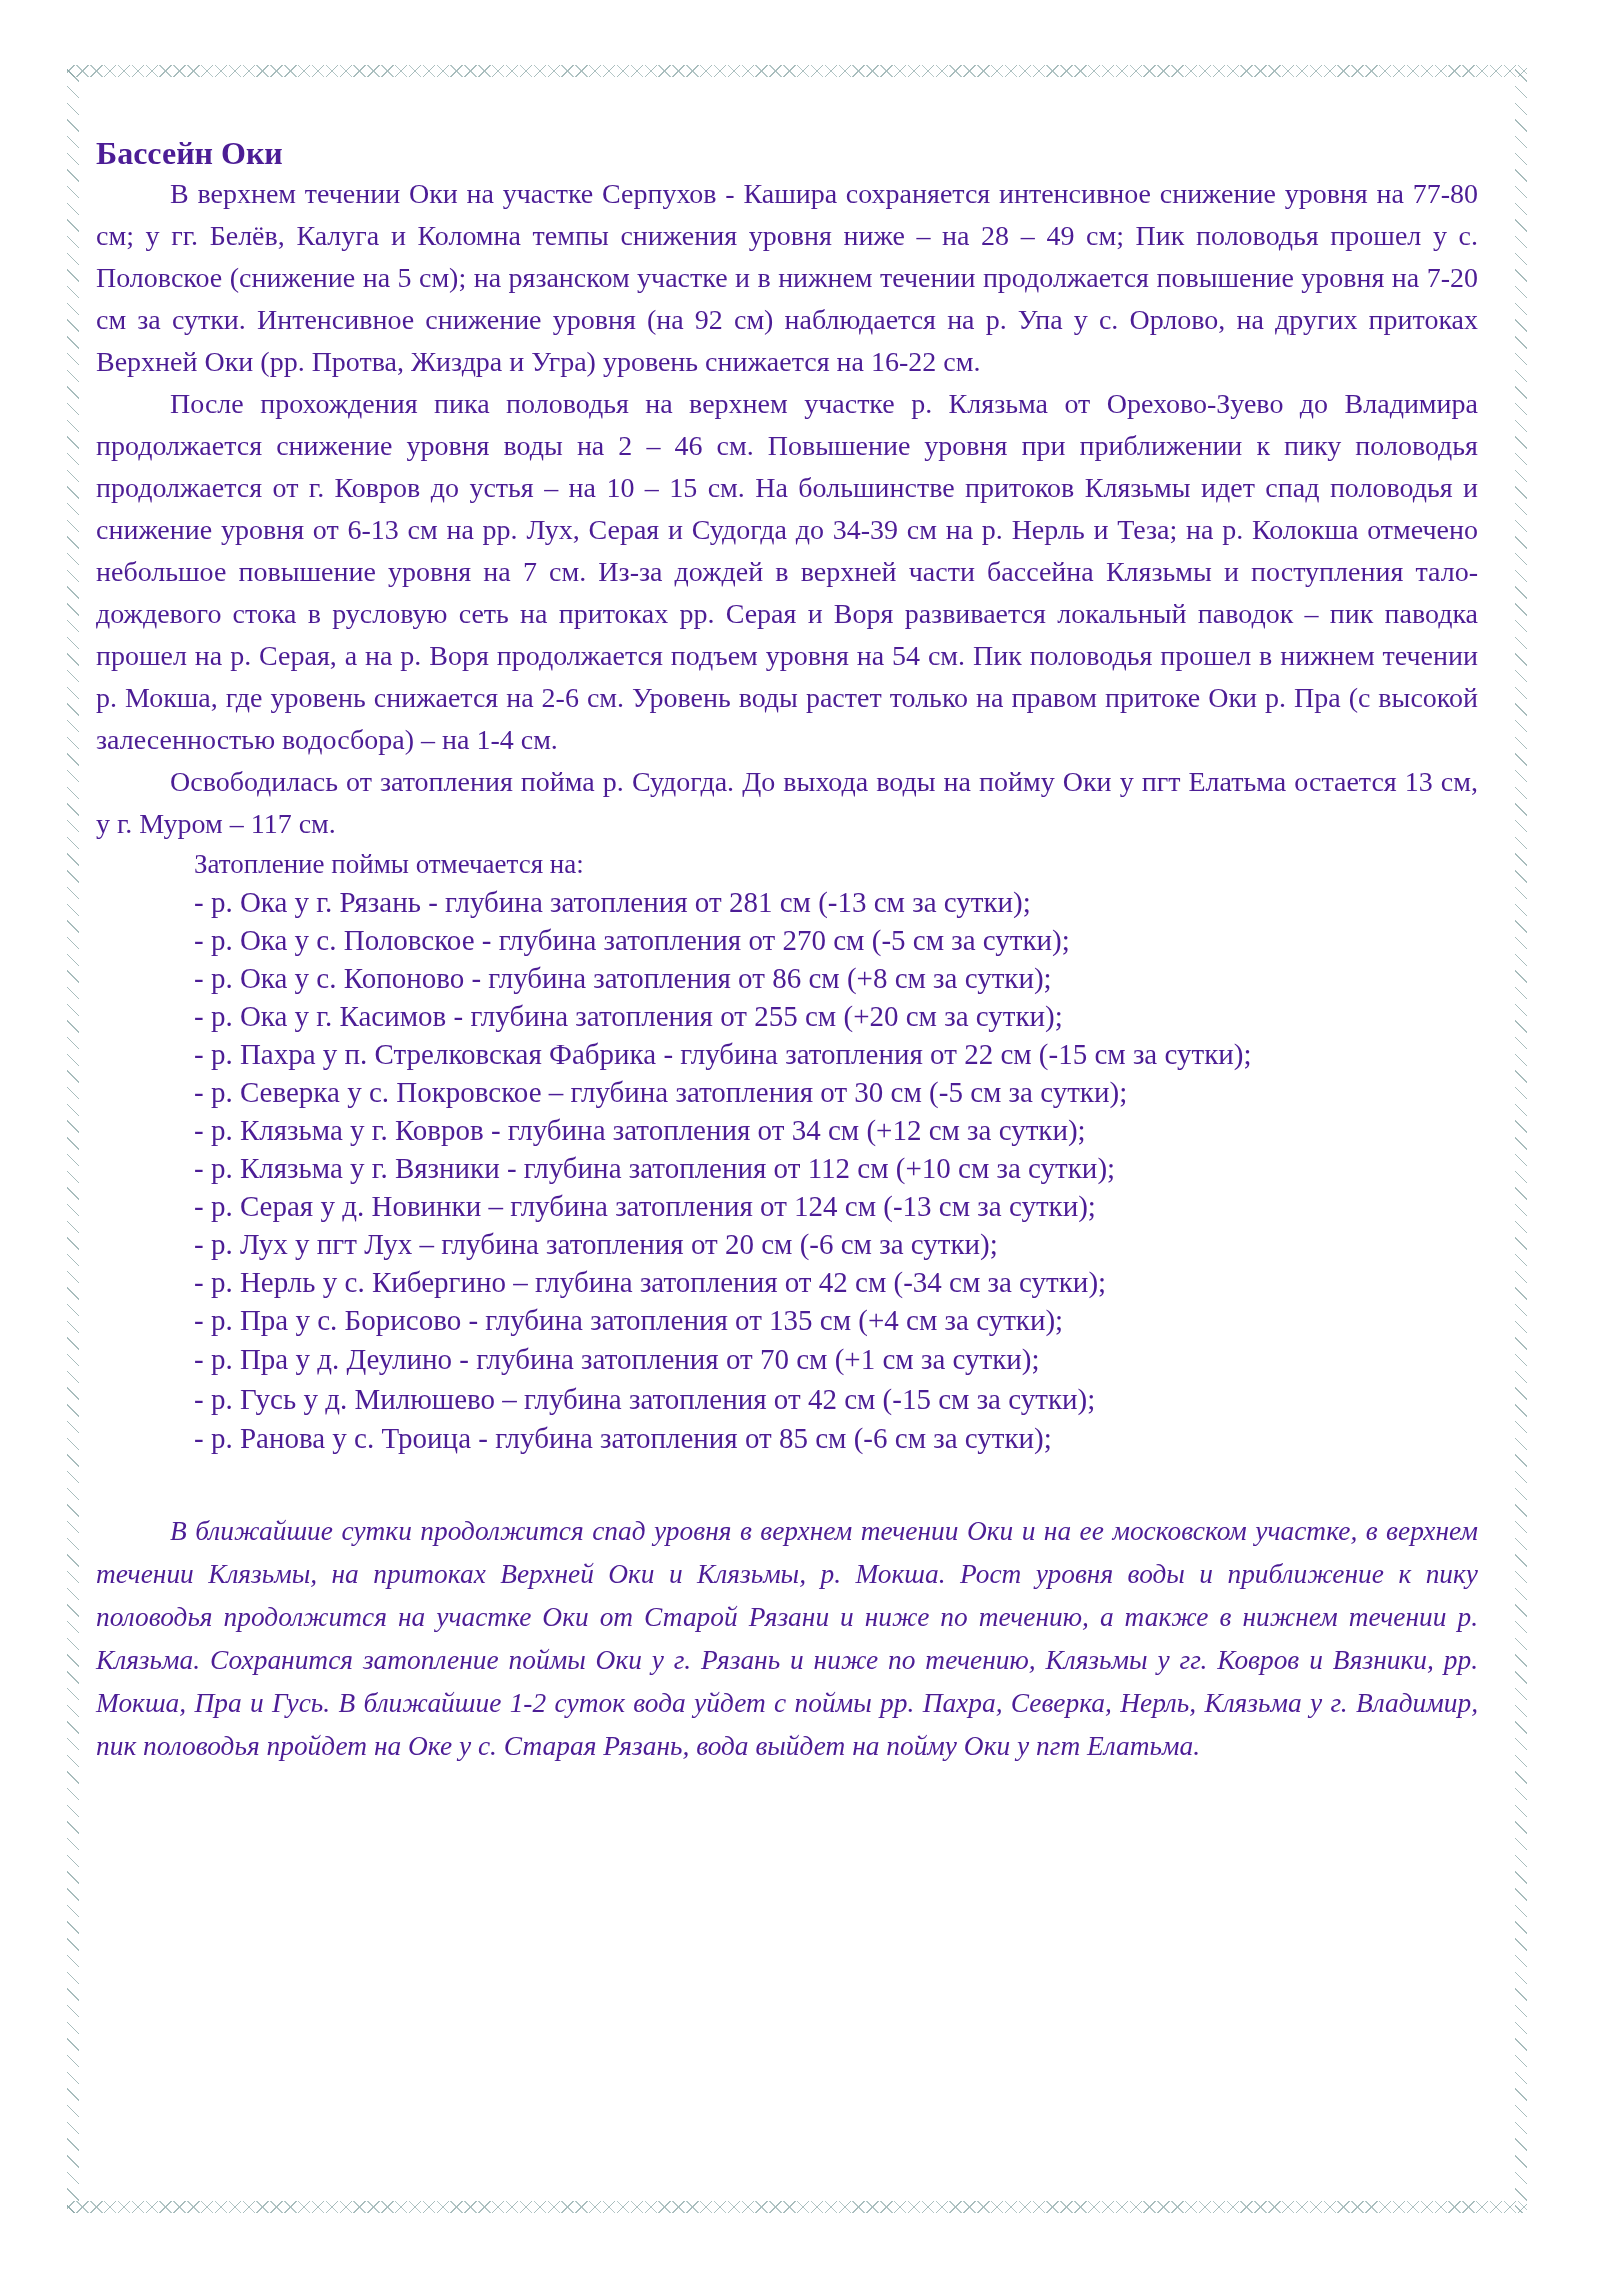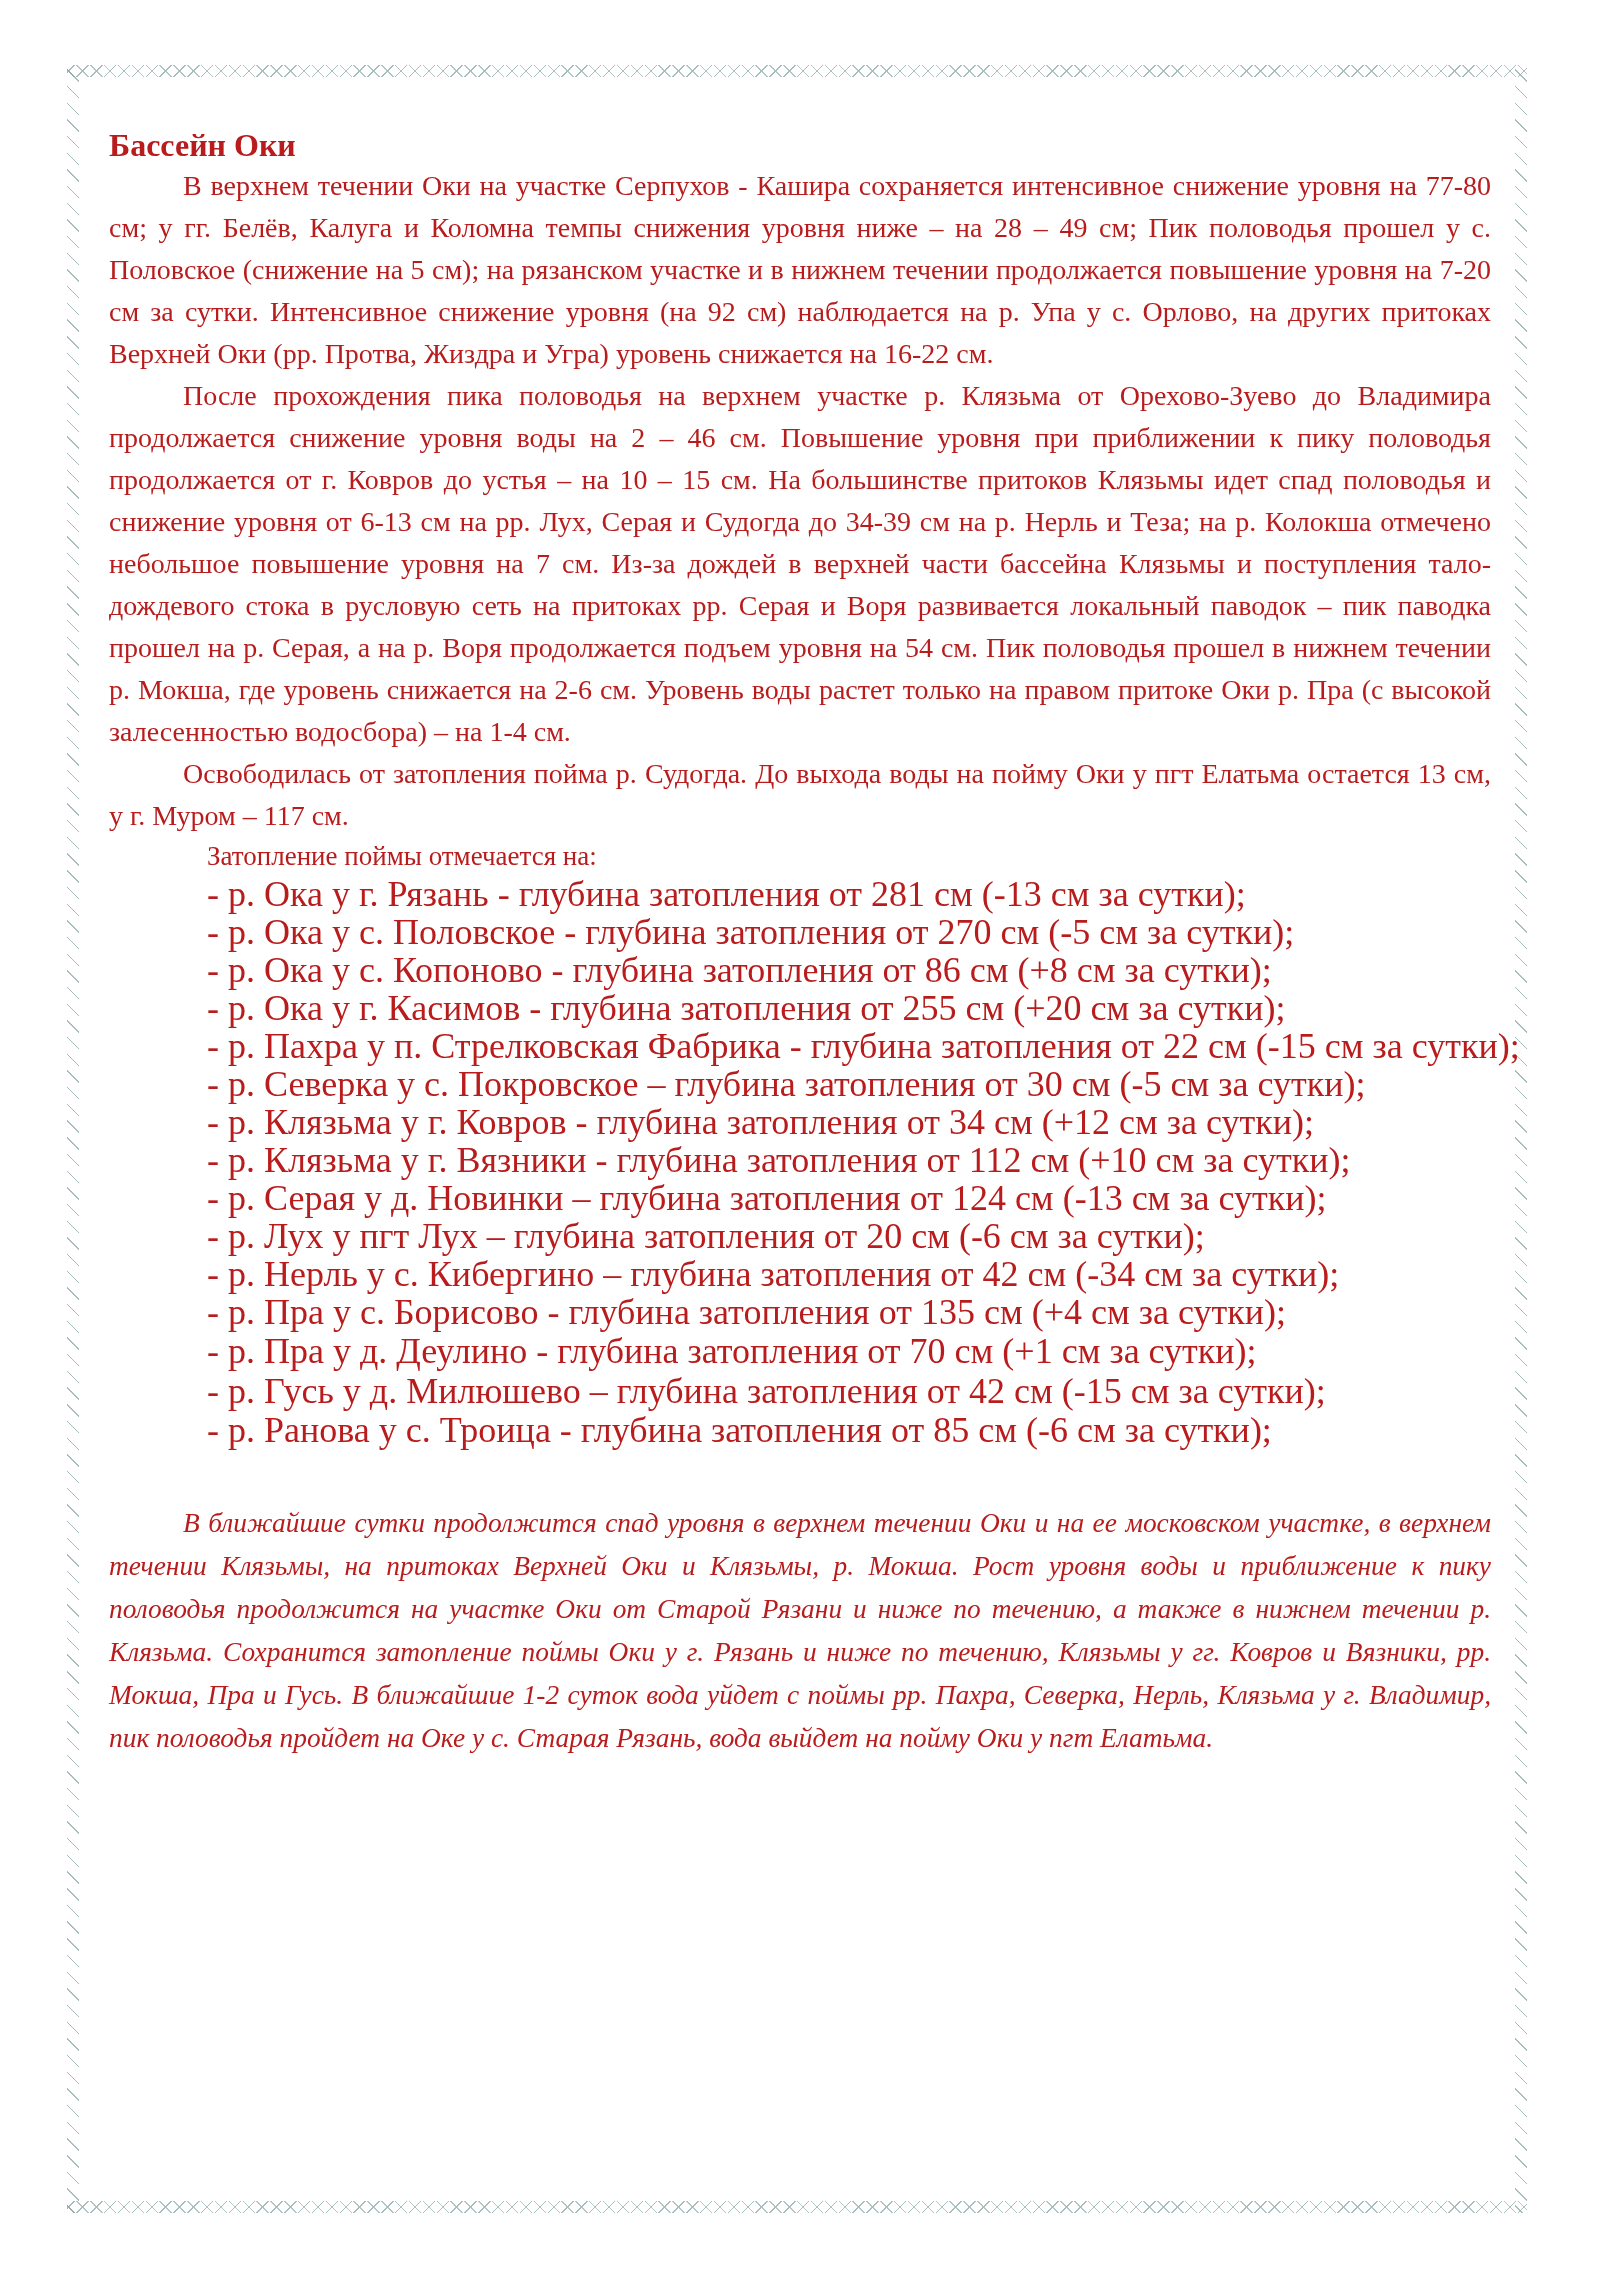--- a/index.html
+++ b/index.html
@@ -19,34 +19,33 @@
   .border-bottom { bottom: 0; }
   .border-left, .border-right {
     top: 0; bottom: 0; width: 11.8px;
     background-image: repeating-linear-gradient(45deg, transparent 0 4.9px, #8aa6a6 4.9px 5.9px, transparent 5.9px 11.8px);
     opacity: 0.75;
   }
   .border-left { left: 0; }
   .border-right { right: 0; }
 
   .content {
-    position: absolute; left: 96px; top: 126px; width: 1382px;
+    position: absolute; left: 96px; top: 134px; width: 1382px;
     font-family: "Liberation Serif", "DejaVu Serif", serif;
-    color: #b91c1c;
-    margin-left: 13px;
+    color: #4c1d95;
   }
   .heading {
     font-family: "Liberation Serif", serif;
     font-weight: bold; font-size: 32px; line-height: 39px; margin: 0;
   }
   .para {
     font-size: 28px; line-height: 42px; margin: 0;
     text-align: justify; text-indent: 74px;
   }
-  .list-block { margin: 0 0 0 98px; padding: 0; list-style: none; font-size: 36px; }
+  .list-block { margin: 0 0 0 98px; padding: 0; list-style: none; font-size: 29px; }
   .list-intro { font-size: 27px; line-height: 38px; margin: 0 0 0 98px; }
   .list-block li { line-height: 38px; white-space: nowrap; }
   .list-block li.tall { line-height: 41px; }
   .forecast {
     font-family: "Liberation Serif", serif; font-style: italic;
     font-size: 27.4px; line-height: 43px; margin: 51px 0 0 0;
     text-align: justify; text-indent: 74px;
   }
 </style>
 </head>

